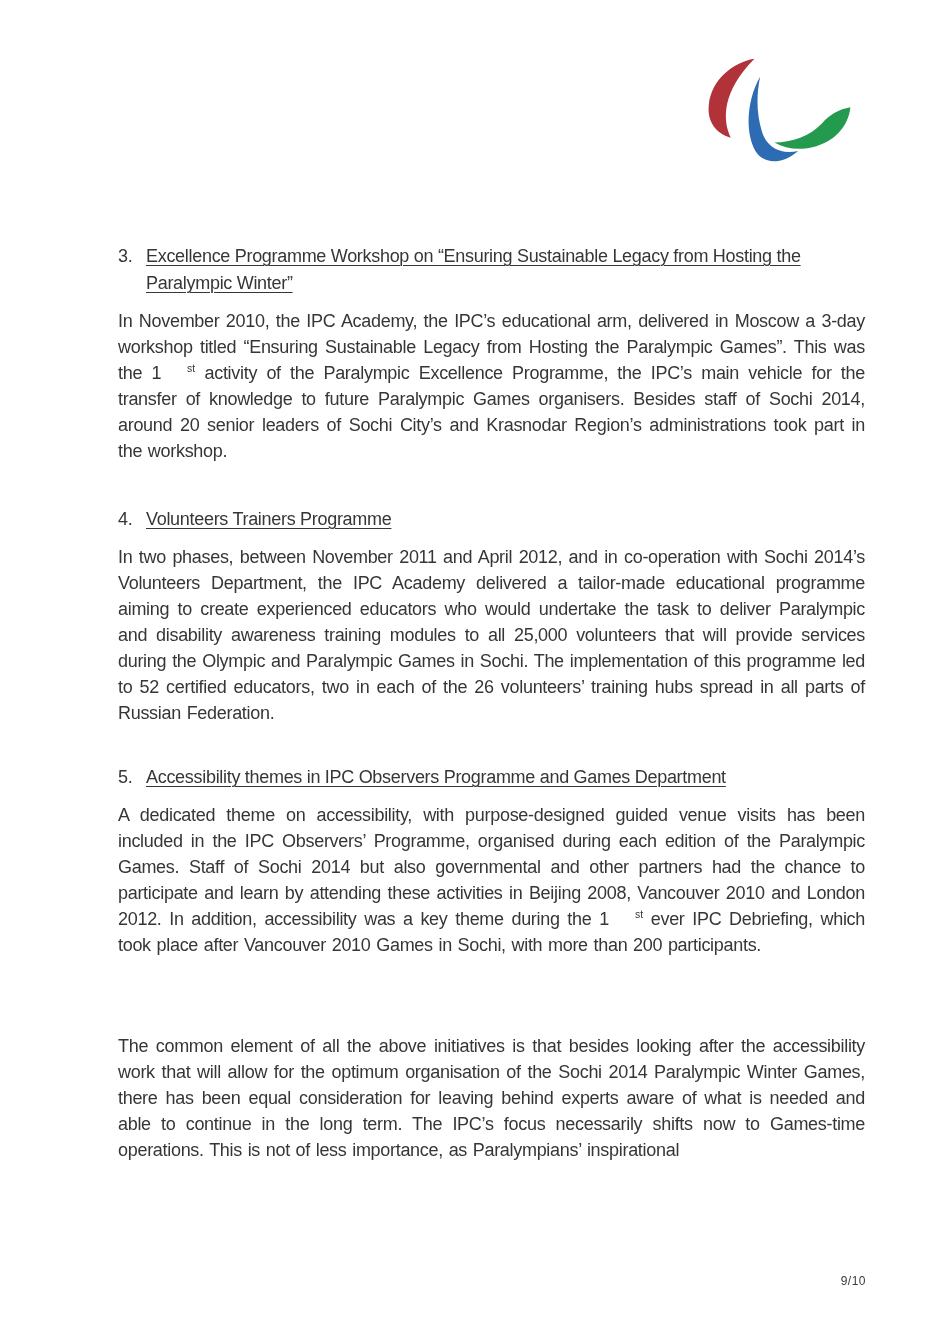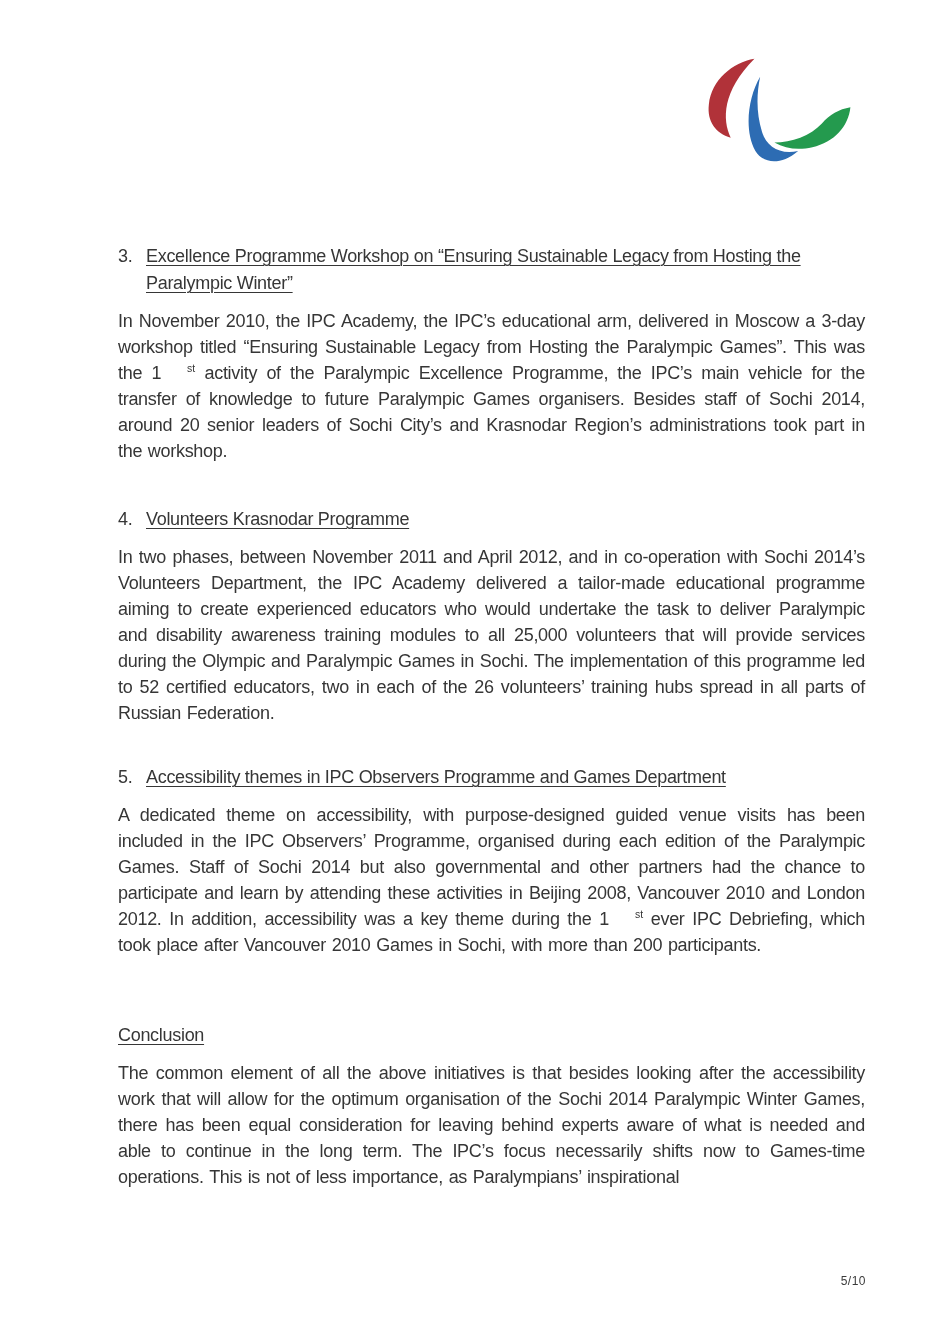--- a/index.html
+++ b/index.html
@@ -90,34 +90,31 @@
       <section class="doc-section">
         <h2 class="heading">
           <span class="num">3.</span>
           <span class="heading-text">Excellence Programme Workshop on “Ensuring Sustainable Legacy from Hosting the Paralympic Winter”</span>
         </h2>
         <p class="body-text"><span>In November 2010, the IPC Academy, the IPC’s educational arm, delivered in Moscow a 3-day workshop titled “Ensuring Sustainable Legacy from Hosting the Paralympic Games”. This was the 1</span><sup>st</sup><span> activity of the Paralympic Excellence Programme, the IPC’s main vehicle for the transfer of knowledge to future Paralympic Games organisers. Besides staff of Sochi 2014, around 20 senior leaders of Sochi City’s and Krasnodar Region’s administrations took part in the workshop.</span></p>
       </section>
       <section class="doc-section">
         <h2 class="heading">
           <span class="num">4.</span>
-          <span class="heading-text">Volunteers Krasnodar Programme</span>
+          <span class="heading-text">Volunteers Trainers Programme</span>
         </h2>
         <p class="body-text"><span>In two phases, between November 2011 and April 2012, and in co-operation with Sochi 2014’s Volunteers Department, the IPC Academy delivered a tailor-made educational programme aiming to create experienced educators who would undertake the task to deliver Paralympic and disability awareness training modules to all 25,000 volunteers that will provide services during the Olympic and Paralympic Games in Sochi. The implementation of this programme led to 52 certified educators, two in each of the 26 volunteers’ training hubs spread in all parts of Russian Federation.</span></p>
       </section>
       <section class="doc-section">
         <h2 class="heading">
           <span class="num">5.</span>
           <span class="heading-text">Accessibility themes in IPC Observers Programme and Games Department</span>
         </h2>
         <p class="body-text"><span>A dedicated theme on accessibility, with purpose-designed guided venue visits has been included in the IPC Observers’ Programme, organised during each edition of the Paralympic Games. Staff of Sochi 2014 but also governmental and other partners had the chance to participate and learn by attending these activities in Beijing 2008, Vancouver 2010 and London 2012. In addition, accessibility was a key theme during the 1</span><sup>st</sup><span> ever IPC Debriefing, which took place after Vancouver 2010 Games in Sochi, with more than 200 participants.</span></p>
       </section>
       <section class="doc-section">
-        <h2 class="heading">
-          <span class="heading-text">Conclusion</span>
-        </h2>
         <p class="body-text"><span>The common element of all the above initiatives is that besides looking after the accessibility work that will allow for the optimum organisation of the Sochi 2014 Paralympic Winter Games, there has been equal consideration for leaving behind experts aware of what is needed and able to continue in the long term. The IPC’s focus necessarily shifts now to Games-time operations. This is not of less importance, as Paralympians’ inspirational</span></p>
       </section>
     </main>
 
-  <div class="page-number">5/10</div>
+  <div class="page-number">9/10</div>
 
 </div>
 
 </body></html>

